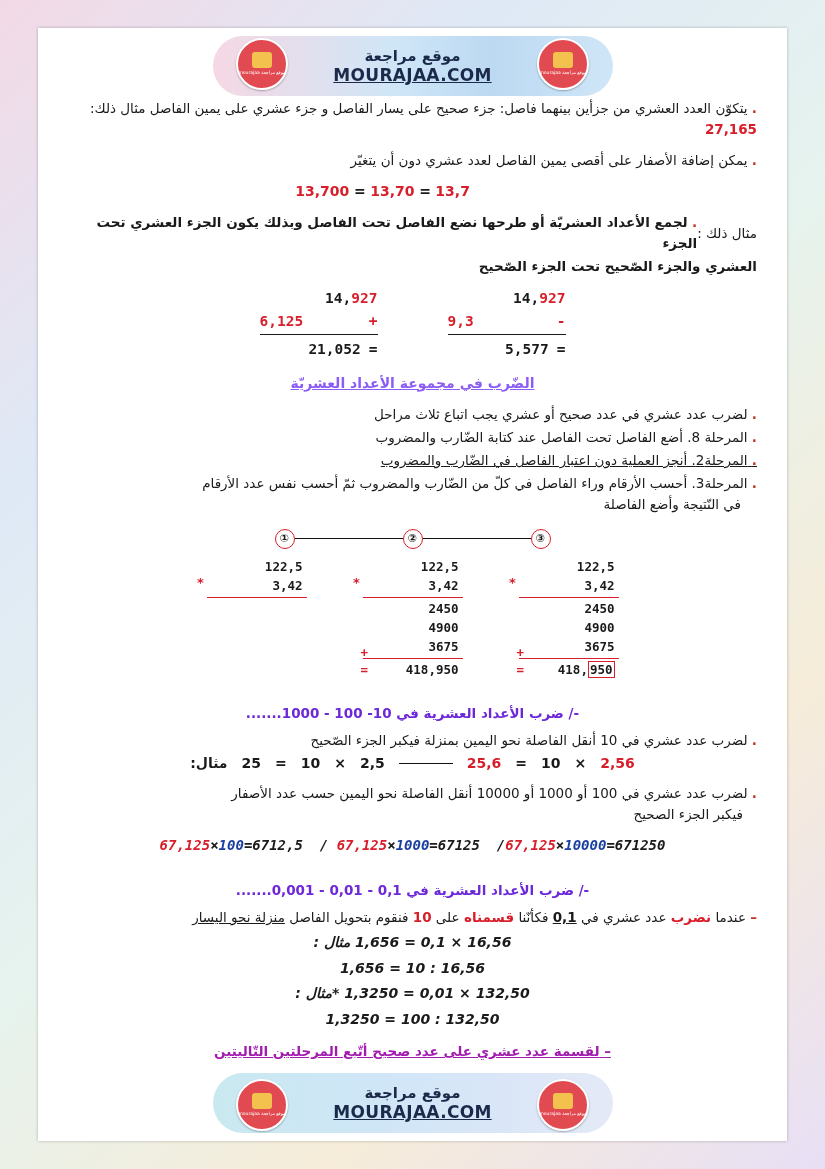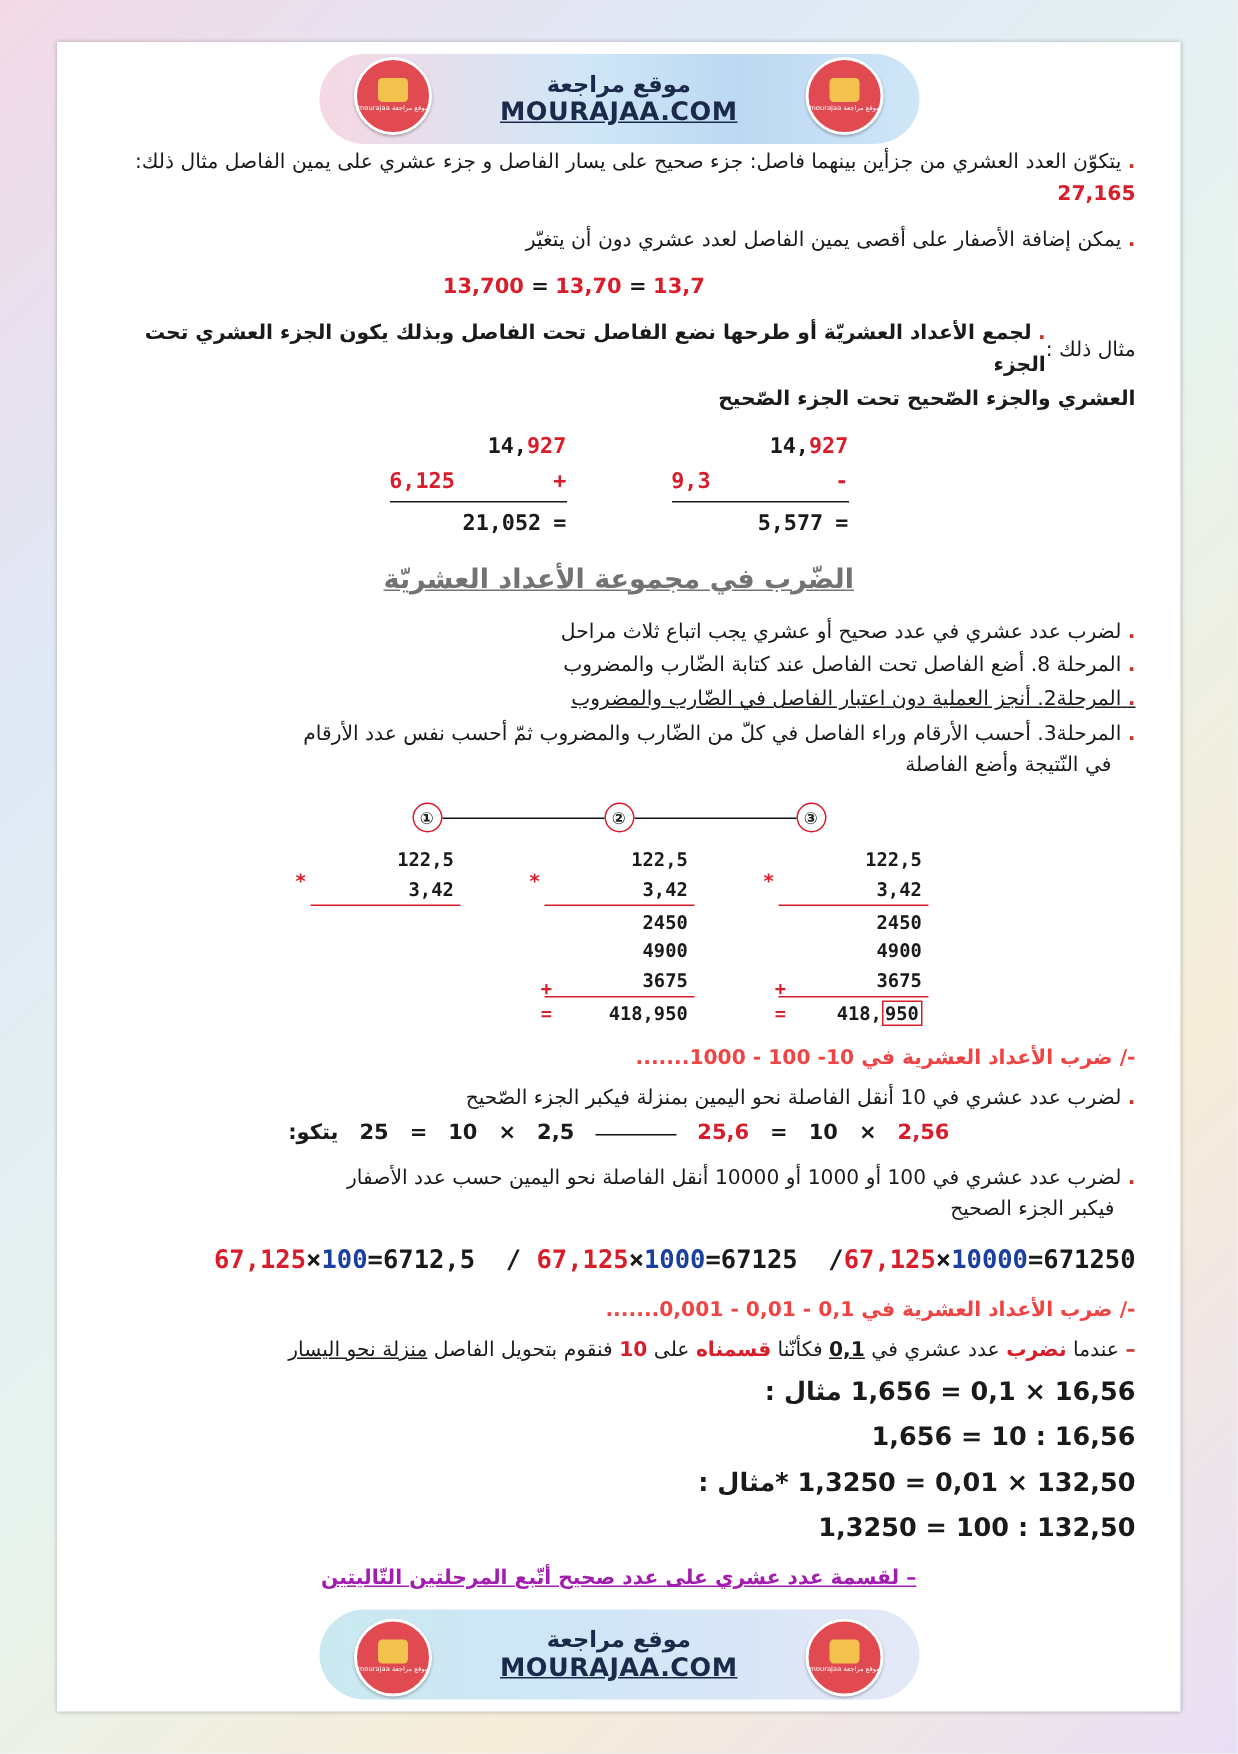--- a/index.html
+++ b/index.html
@@ -64,29 +64,29 @@
   .bullet-dot { color:#c0392b; font-weight:bold; }
   .red { color:#d81e2a; font-weight:bold; }
   .blue { color:#1a3fa0; font-weight:bold; }
   .ul { text-decoration:underline; }
   .bold { font-weight:bold; }
   .eq { font-weight:bold; font-size:14px;margin-top:19px; }
 
   
   .sec-head {
     text-align:center;
-    color:#737373;
+    color:#8b5cf6;
     font-weight:bold;
     text-decoration:underline;
-    font-size:18px;
+    font-size:14px;
     margin:12px 0 10px 0;
   }
   .pink-head {
-    color:#ef4444; font-weight:bold; font-size:13.5px;
-    text-align:right; margin:10px 0 6px 0;
+    color:#6d28d9; font-weight:bold; font-size:13.5px;
+    text-align:center; margin:24px 0 6px 0;
   }
 
   
   .calc-row { display:flex; justify-content:center; gap:70px; margin:6px 0 4px; }
   .calc {
     font-family:"DejaVu Sans Mono","Liberation Mono",monospace;
     font-size:14.5px; font-weight:bold; color:#1a1a1a;
     text-align:right; min-width:118px;
   }
   .calc .line { border-top:1.6px solid #1a1a1a; margin:2px 0 3px 0; }
@@ -108,21 +108,21 @@
     position:relative; min-width:100px;
   }
   .mult div { text-align:right; padding-right:4px; }
   .mult .star { position:absolute; left:-10px; color:#d81e2a; font-size:13px; }
   .mult .hr { border-top:1.4px solid #d81e2a; margin:1px 0; }
   .mult .plus { position:absolute; left:-2px; color:#d81e2a; font-weight:bold; }
   .mult .eqs { position:absolute; left:-2px; color:#d81e2a; font-weight:bold; }
   .boxed { border:1.3px solid #d81e2a; padding:0 1px; }
   .two-col-eq { display:flex; justify-content:center; align-items:center; gap:14px; font-weight:bold; font-size:14px; }
   .rule-short { display:inline-block; width:54px; border-top:1.4px solid #111; height:0; vertical-align:middle; }
-  .ex-row { font-weight:bold; font-size:17px; margin:4px 0; }
+  .ex-row { text-align:center; font-weight:bold; font-size:14px; margin:4px 0;font-style:italic; }
   .final { color:#a21caf; font-weight:bold; text-align:center; text-decoration:underline; font-size:13.5px; margin-top:10px; }
   .mono { font-family:"DejaVu Sans Mono","Liberation Mono",monospace; }
 </style>
 </head>
 <body>
 
 <div class="page-frame"></div>
 
 <div class="sheet">
 
@@ -284,21 +284,21 @@
       <span class="bold">×</span>
       <span class="bold">10</span>
       <span class="bold">=</span>
       <span class="bold red">25,6</span>
       <span class="rule-short"></span>
       <span class="bold">2,5</span>
       <span class="bold">×</span>
       <span class="bold">10</span>
       <span class="bold">=</span>
       <span class="bold">25</span>
-      <span class="bold">يتكو:</span>
+      <span class="bold">مثال:</span>
     </div>
 
     <p class="para" style="margin:8px 0 0 0;">
       <span class="bullet-dot">.</span>
       <span>لضرب عدد عشري في 100 أو 1000 أو 10000 أنقل الفاصلة نحو اليمين حسب عدد الأصفار</span>
     </p>
     <p class="para" style="padding-right:14px;">
       <span>فيكبر الجزء الصحيح</span>
     </p>
 

